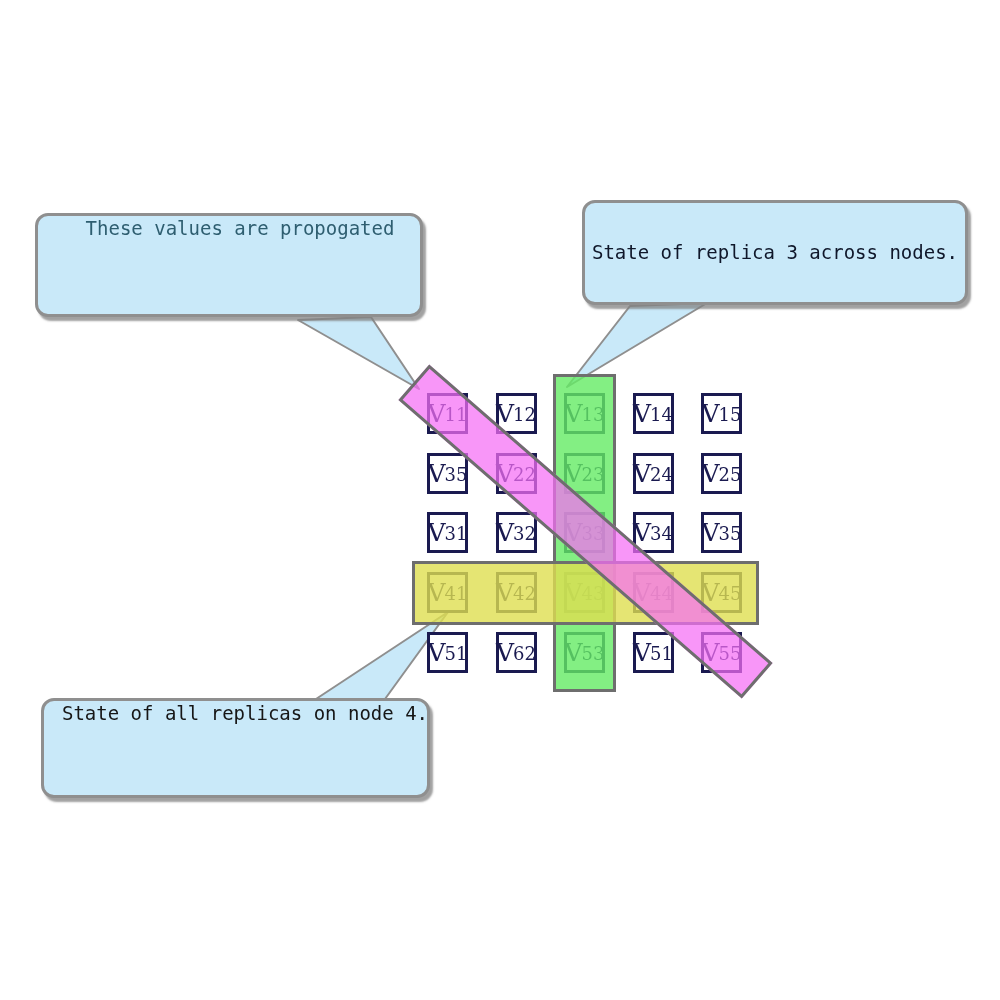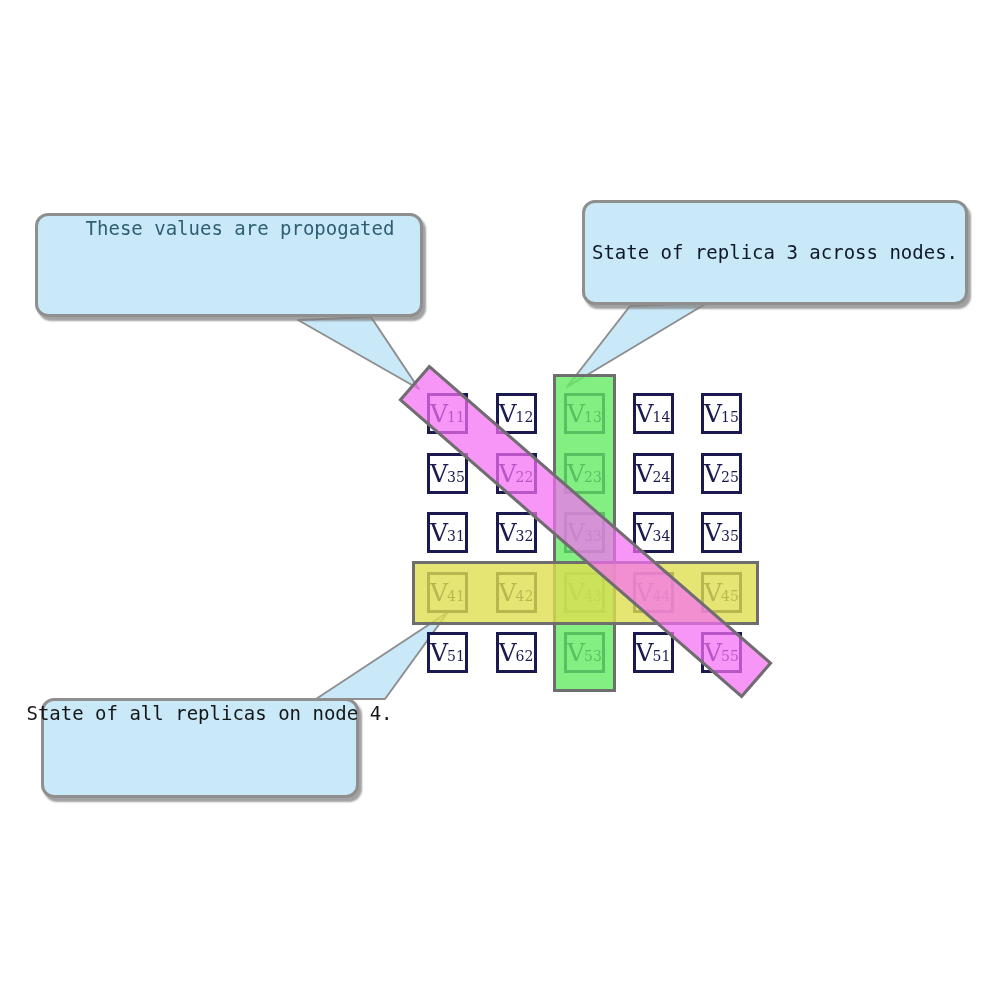--- a/index.html
+++ b/index.html
@@ -14,21 +14,21 @@
   #leaders{position:absolute;left:0;top:0;width:1000px;height:1000px;}
   
   #matrix-grid{position:absolute;left:427px;top:393px;width:350px;height:290px;}
   .cell{
     position:absolute;width:41px;height:41px;box-sizing:border-box;
     background:#ffffff;border:3px solid var(--cell-border,#1a1a50);
     display:flex;align-items:center;justify-content:center;
     font-family:"DejaVu Serif", serif;color:var(--cell-border,#1a1a50);
   }
   .cell .base{font-size:25px;line-height:1;}
-  .cell .sub{font-size:14px;line-height:1;align-self:flex-end;margin:17px 0 7px -1px;}
+  .cell .sub{font-size:18px;line-height:1;align-self:flex-end;margin:17px 0 7px -1px;}
   
   .band{position:absolute;box-sizing:border-box;border:3px solid var(--band-border,#6e6e6e);}
   #band-column{left:553px;top:374px;width:63px;height:318px;background:rgba(100,235,100,0.80);}
   #band-row{left:412px;top:561px;width:347px;height:64px;background:rgba(222,222,80,0.80);}
   #band-diagonal{
     left:358px;top:508px;width:455px;height:47px;
     background:rgba(245,110,245,0.72);
     transform:rotate(41deg);transform-origin:center center;
   }
   
@@ -36,21 +36,21 @@
     position:absolute;box-sizing:border-box;
     background:var(--callout-fill,#c9e9f9);
     border:3px solid var(--callout-border,#8f8f8f);
     border-radius:13px;
     box-shadow:3px 4px 2px rgba(130,130,130,0.75);
     display:flex;flex-direction:row;justify-content:center;
     font-size:19px;line-height:25px;white-space:pre;
   }
   #callout-gossip{left:35px;top:213px;width:388px;height:104px;padding-left:22px;}
   #callout-replica{left:582px;top:200px;width:386px;height:105px;align-items:center;}
-  #callout-node{left:41px;top:698px;width:318px;height:100px;padding-left:19px;}
+  #callout-node{left:41px;top:698px;width:389px;height:100px;padding-left:19px;}
 </style>
 </head>
 <body>
 
 <div id="canvas">
 
   <svg id="leaders" viewBox="0 0 1000 1000" xmlns="http://www.w3.org/2000/svg">
     <polygon points="298,320 371,317 419,389" fill="#c9e9f9" stroke="#8f8f8f" stroke-width="2" stroke-linejoin="round"></polygon>
     <polygon points="630,306 707,303 567,387" fill="#c9e9f9" stroke="#8f8f8f" stroke-width="2" stroke-linejoin="round"></polygon>
     <polygon points="316,699 385,699 448,612" fill="#c9e9f9" stroke="#8f8f8f" stroke-width="2" stroke-linejoin="round"></polygon>

